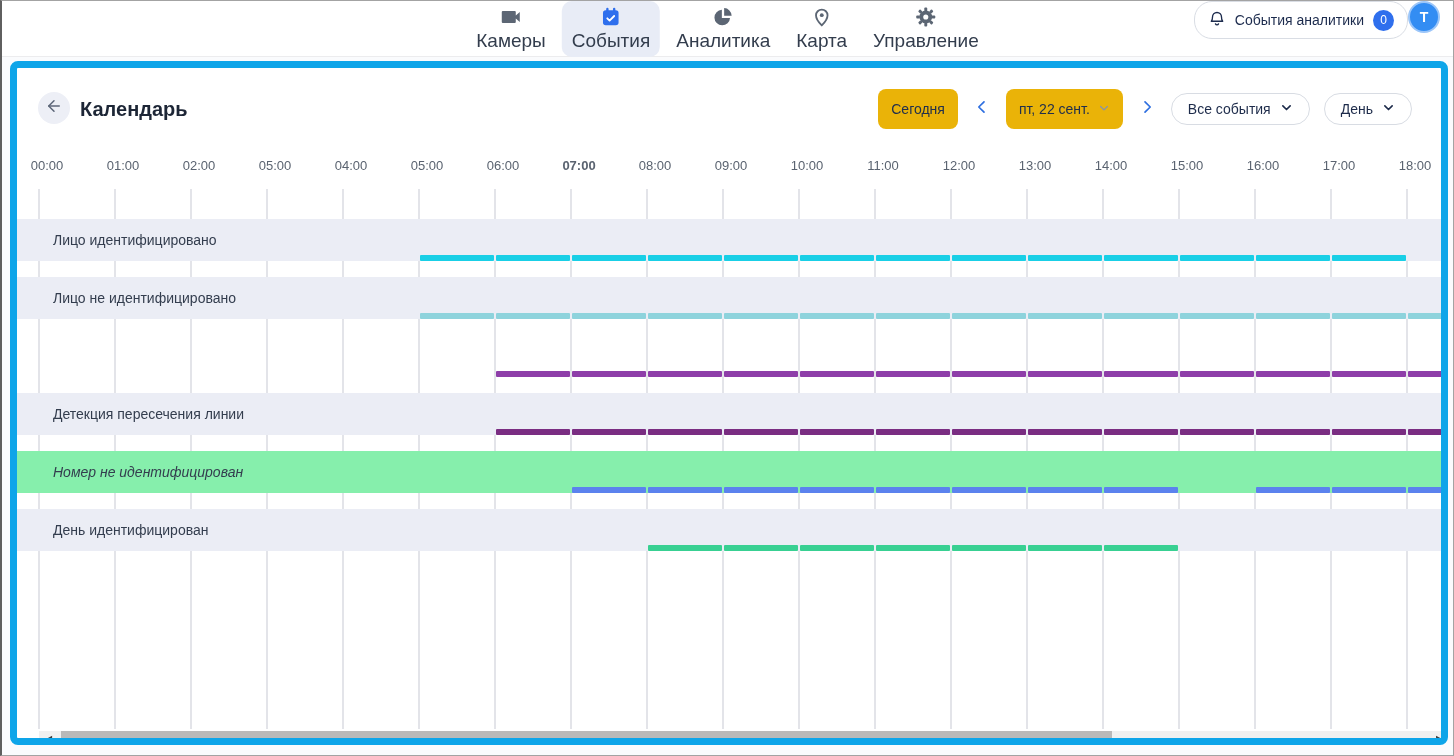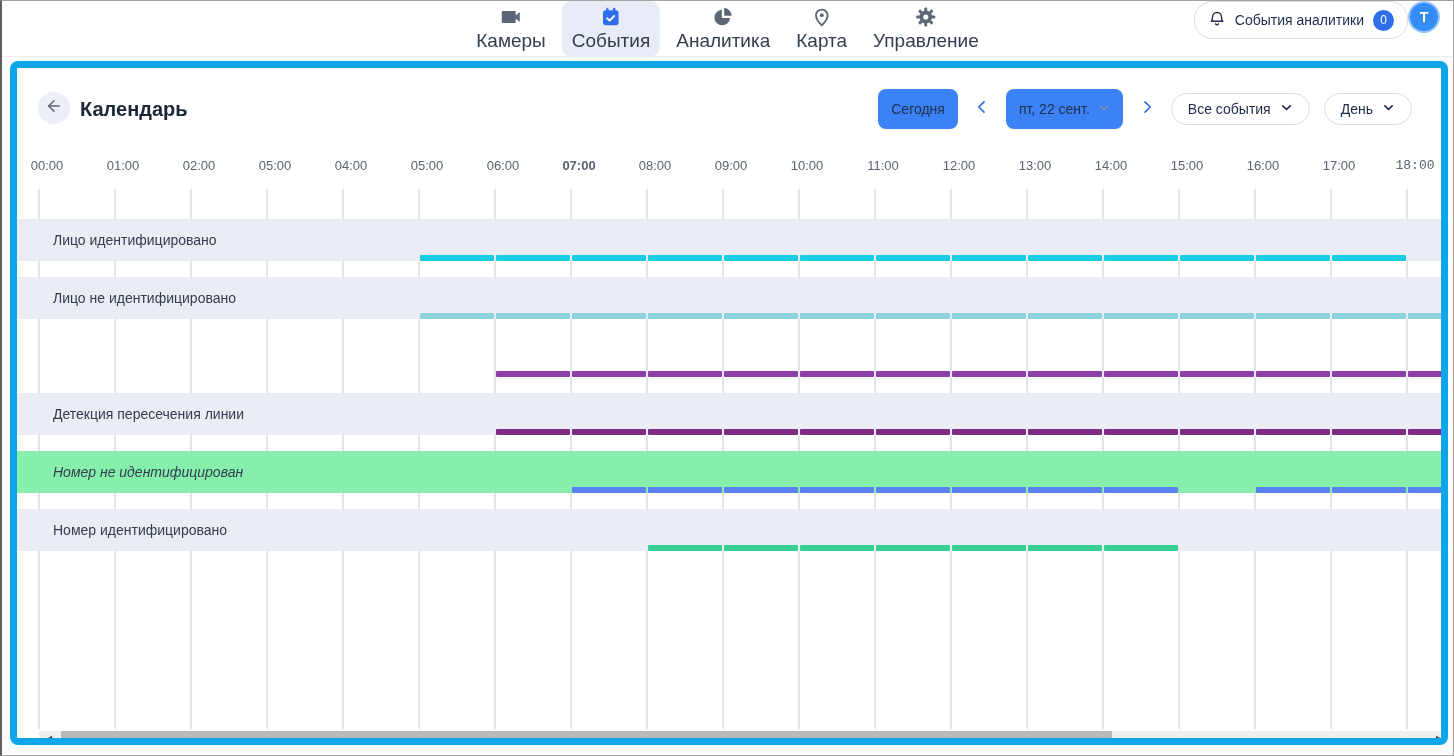--- a/index.html
+++ b/index.html
@@ -32,21 +32,21 @@
 
   
   .card { position:absolute; left:8px; top:60px; width:1438px; height:684px; background:#fff;
           border:7px solid #0ea5e9; border-radius:8px; overflow:hidden; }
 
   .back-btn { position:absolute; left:21px; top:24px; width:32px; height:32px; border-radius:50%;
               background:#edeff6; display:flex; align-items:center; justify-content:center; cursor:pointer; }
   .page-title { position:absolute; left:63px; top:30px; font-size:20px; font-weight:bold; color:#1d2636; }
 
   .controls { position:absolute; top:25px; right:29px; display:flex; align-items:center; gap:14px; height:31px; }
-  .btn-flat { background:#3b82f6; border:none; border-radius:8px; padding:12px 13px; font-size:14px;
+  .btn-flat { background:#eab308; border:none; border-radius:8px; padding:12px 13px; font-size:14px;
               color:#22304c; font-family:inherit; display:flex; align-items:center; gap:8px; cursor:pointer; }
   .btn-pill { background:#fff; border:1px solid #d8dce3; border-radius:18px; padding:7px 16px; font-size:14px;
               color:#1d2b4a; font-family:inherit; display:flex; align-items:center; gap:9px; cursor:pointer; }
   .chev-btn { background:none; border:none; padding:0 2px; display:flex; align-items:center; cursor:pointer; }
 
   
   .hours { position:absolute; left:0; top:90px; right:0; height:22px; }
   .hour-label { position:absolute; transform:translateX(-50%); font-size:13px; color:#5a6370; white-space:nowrap; }
 
   .grid-wrap { position:absolute; left:0; top:121px; width:1436px; height:540px; background:#fff; overflow:hidden; }
@@ -219,21 +219,21 @@
         <span class="hour-label" style="left: 638px;">08:00</span>
         <span class="hour-label" style="left: 714px;">09:00</span>
         <span class="hour-label" style="left: 790px;">10:00</span>
         <span class="hour-label" style="left: 866px;">11:00</span>
         <span class="hour-label" style="left: 942px;">12:00</span>
         <span class="hour-label" style="left: 1018px;">13:00</span>
         <span class="hour-label" style="left: 1094px;">14:00</span>
         <span class="hour-label" style="left: 1170px;">15:00</span>
         <span class="hour-label" style="left: 1246px;">16:00</span>
         <span class="hour-label" style="left: 1322px;">17:00</span>
-        <span class="hour-label" style="left: 1398px; font-family: Liberation Mono, monospace;">18:00</span>
+        <span class="hour-label" style="left: 1398px;">18:00</span>
       </div>
 
     <div class="grid-wrap" id="grid">
         <div class="vline" style="left: 21px; background: rgb(227, 228, 233);"></div>
         <div class="vline" style="left: 97px; background: rgb(227, 228, 233);"></div>
         <div class="vline" style="left: 173px; background: rgb(227, 228, 233);"></div>
         <div class="vline" style="left: 249px; background: rgb(227, 228, 233);"></div>
         <div class="vline" style="left: 325px; background: rgb(227, 228, 233);"></div>
         <div class="vline" style="left: 401px; background: rgb(227, 228, 233);"></div>
         <div class="vline" style="left: 477px; background: rgb(227, 228, 233);"></div>
@@ -319,21 +319,21 @@
         <div class="bar-chunk" style="top: 298px; left: 707px; width: 74px; background: rgb(91, 130, 238);"></div>
         <div class="bar-chunk" style="top: 298px; left: 783px; width: 74px; background: rgb(91, 130, 238);"></div>
         <div class="bar-chunk" style="top: 298px; left: 859px; width: 74px; background: rgb(91, 130, 238);"></div>
         <div class="bar-chunk" style="top: 298px; left: 935px; width: 74px; background: rgb(91, 130, 238);"></div>
         <div class="bar-chunk" style="top: 298px; left: 1011px; width: 74px; background: rgb(91, 130, 238);"></div>
         <div class="bar-chunk" style="top: 298px; left: 1087px; width: 74px; background: rgb(91, 130, 238);"></div>
         <div class="bar-chunk" style="top: 298px; left: 1239px; width: 74px; background: rgb(91, 130, 238);"></div>
         <div class="bar-chunk" style="top: 298px; left: 1315px; width: 74px; background: rgb(91, 130, 238);"></div>
         <div class="bar-chunk" style="top: 298px; left: 1391px; width: 43.6px; background: rgb(91, 130, 238);"></div>
         <div class="band" style="top: 320px; background: rgb(235, 237, 245);">
-          <span class="row-label">Номер идентифицировано</span>
+          <span class="row-label">День идентифицирован</span>
         </div>
         <div class="bar-chunk" style="top: 356px; left: 631px; width: 74px; background: rgb(56, 208, 146);"></div>
         <div class="bar-chunk" style="top: 356px; left: 707px; width: 74px; background: rgb(56, 208, 146);"></div>
         <div class="bar-chunk" style="top: 356px; left: 783px; width: 74px; background: rgb(56, 208, 146);"></div>
         <div class="bar-chunk" style="top: 356px; left: 859px; width: 74px; background: rgb(56, 208, 146);"></div>
         <div class="bar-chunk" style="top: 356px; left: 935px; width: 74px; background: rgb(56, 208, 146);"></div>
         <div class="bar-chunk" style="top: 356px; left: 1011px; width: 74px; background: rgb(56, 208, 146);"></div>
         <div class="bar-chunk" style="top: 356px; left: 1087px; width: 74px; background: rgb(56, 208, 146);"></div>
       </div>
 

